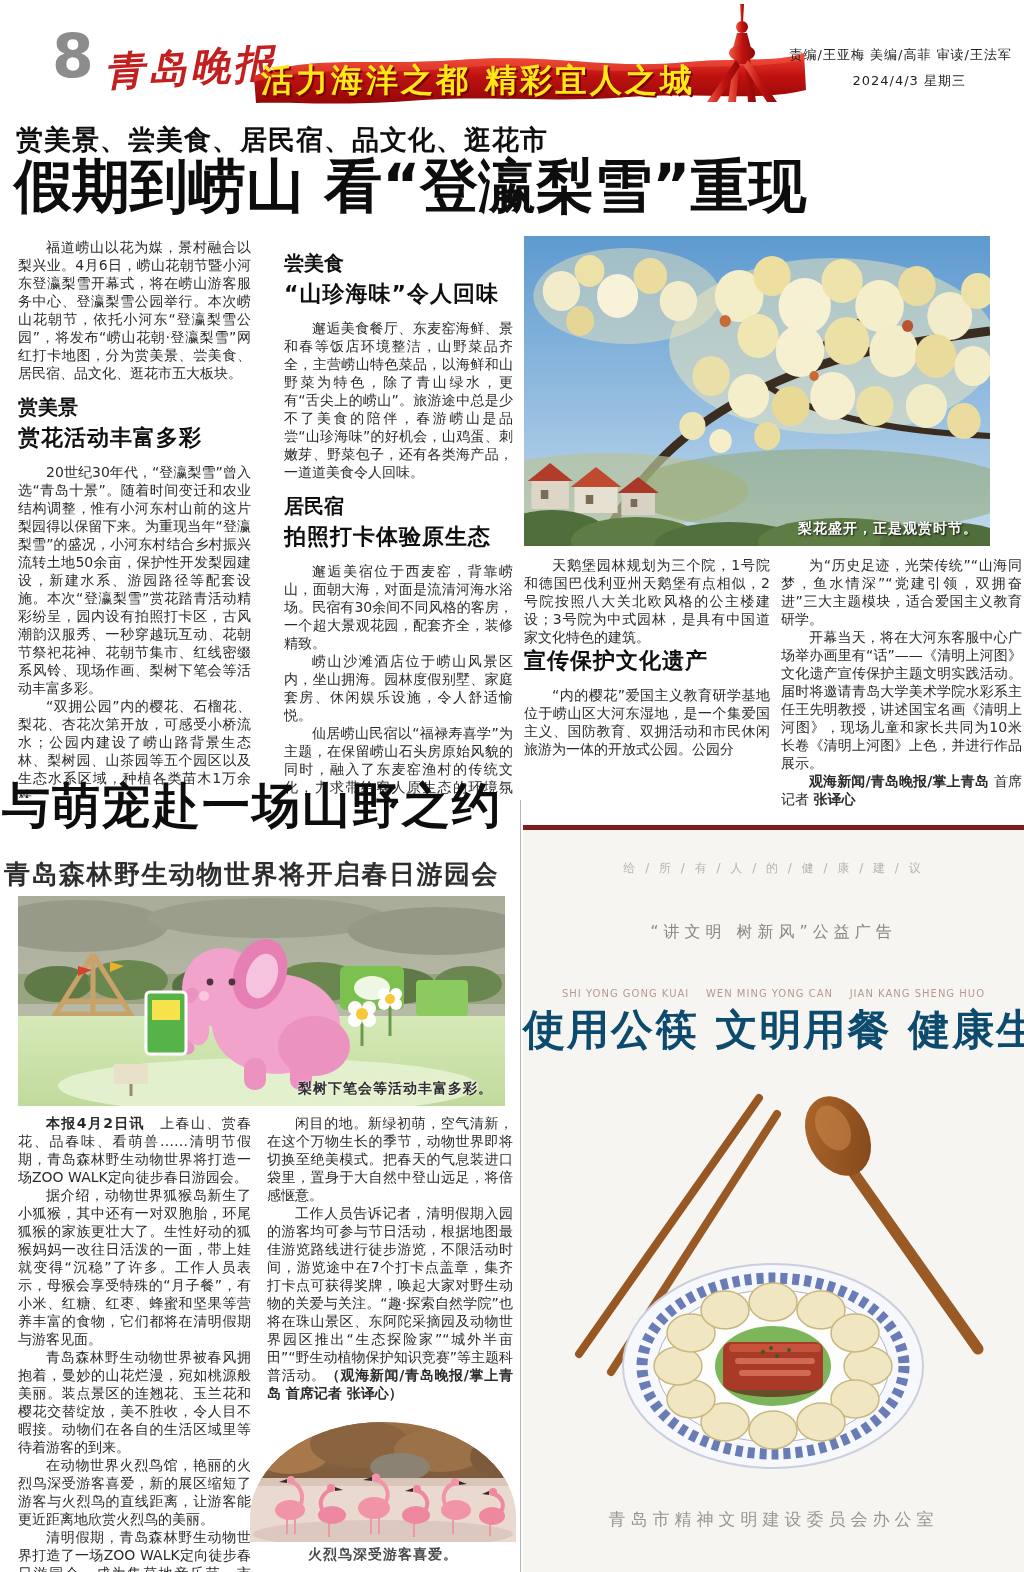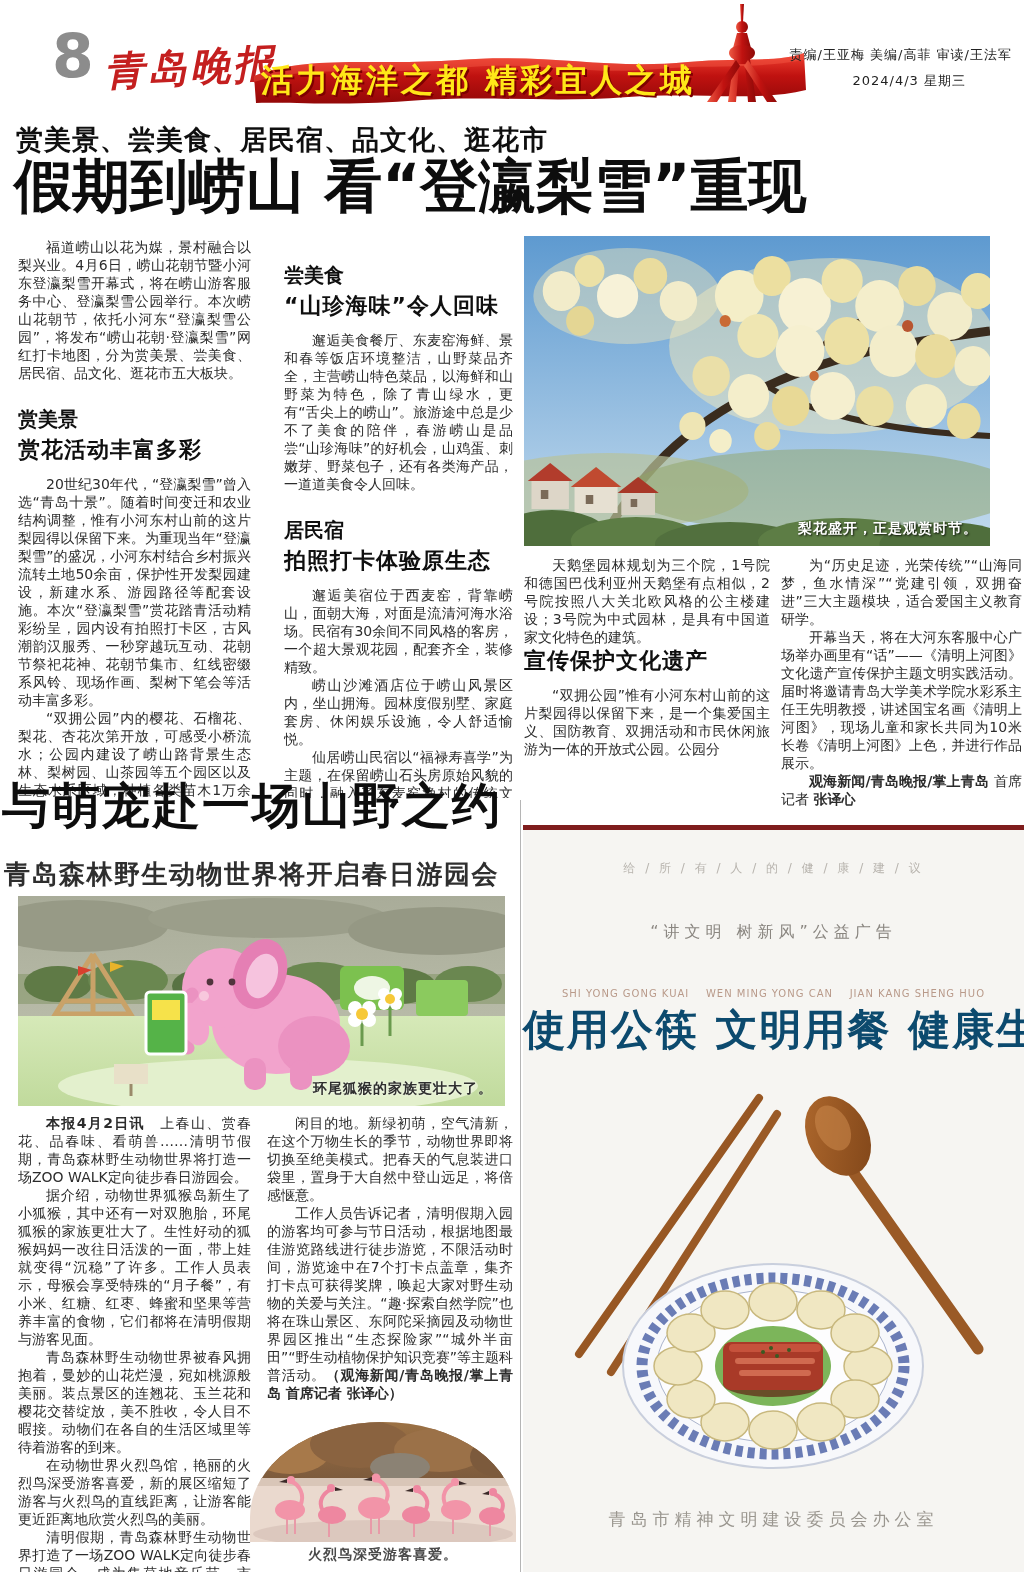--- a/index.html
+++ b/index.html
@@ -15,21 +15,21 @@
   .banner svg{position:absolute;left:0;top:0;width:100%;height:100%}
   .banner-text{position:absolute;left:10px;top:13px;width:440px;text-align:center;font-size:32px;font-weight:900;color:#ffe718;letter-spacing:3px;text-shadow:2px 2px 0 #7d0000;white-space:nowrap}
   .tower{left:686px;top:4px;width:112px;height:100px}
   .editors{right:12px;top:46px;font-size:13px;color:#222;letter-spacing:1px}
   .dateline{right:58px;top:72px;font-size:13px;color:#222;letter-spacing:1px}
 
   
   .kicker{left:16px;top:122px;font-size:27px;font-weight:bold;color:#0f0f0f;letter-spacing:1px;white-space:nowrap}
   .headline1{left:14px;top:148px;font-size:58px;font-weight:800;color:#0d0d0d;white-space:nowrap}
   .bp{font-size:14px;line-height:18px;text-align:justify;text-indent:2em;color:#2b2b2b}
-  .sec-t{font-size:20px;font-weight:bold;color:#0f0f0f;margin:24px 0 2px}
+  .sec-t{font-size:20px;font-weight:bold;color:#0f0f0f;margin:12px 0 2px}
   .sec-s{font-size:22px;font-weight:bold;color:#0f0f0f;margin:0 0 10px;letter-spacing:1px}
   .a1col1{left:18px;top:238px;width:233px;height:560px;overflow:hidden}
   .a1col2{left:284px;top:238px;width:229px;height:560px;overflow:hidden}
   .a1col3{left:524px;top:556px;width:246px;height:246px;overflow:hidden}
   .a1col4{left:781px;top:556px;width:241px;height:250px;overflow:hidden}
   .photo1{left:524px;top:236px;width:466px;height:310px;overflow:hidden}
   .photo1 svg,.photo2 svg,.photo3 svg{display:block;width:100%;height:100%}
   .cap-overlay{position:absolute;right:12px;bottom:8px;font-size:14px;font-weight:bold;color:#fff;letter-spacing:1px;text-shadow:1px 1px 2px rgba(0,0,0,.85)}
 
   
@@ -185,21 +185,21 @@
       <ellipse cx="220" cy="308" rx="80" ry="22" fill="#52703e"></ellipse>
         <ellipse cx="340" cy="306" rx="90" ry="24" fill="#5d7d45"></ellipse>
       <ellipse cx="450" cy="308" rx="70" ry="22" fill="#4f6e3c"></ellipse>
     </svg>
     <div class="cap-overlay">梨花盛开，正是观赏时节。</div>
   </div>
 
   <div class="abs a1col3">
     <p class="bp">天鹅堡园林规划为三个院，1号院和德国巴伐利亚州天鹅堡有点相似，2号院按照八大关北欧风格的公主楼建设；3号院为中式园林，是具有中国道家文化特色的建筑。</p>
     <h2 class="sec-s">宣传保护文化遗产</h2>
-    <p class="bp">“双拥公园”惟有小河东村山前的这片梨园得以保留下来，是一个集爱国主义、国防教育、双拥活动和市民休闲旅游为一体的开放式公园。公园分</p>
+    <p class="bp">“内的樱花”爱国主义教育研学基地位于崂山区大河东湿地，是一个集爱国主义、国防教育、双拥活动和市民休闲旅游为一体的开放式公园。公园分</p>
   </div>
 
   <div class="abs a1col4">
     <p class="bp">为“历史足迹，光荣传统”“山海同梦，鱼水情深”“党建引领，双拥奋进”三大主题模块，适合爱国主义教育研学。</p>
     <p class="bp">开幕当天，将在大河东客服中心广场举办画里有“话”——《清明上河图》文化遗产宣传保护主题文明实践活动。届时将邀请青岛大学美术学院水彩系主任王先明教授，讲述国宝名画《清明上河图》，现场儿童和家长共同为10米长卷《清明上河图》上色，并进行作品展示。</p>
     <p class="bp"><b>观海新闻/青岛晚报/掌上青岛 </b><span>首席记者 </span><b>张译心</b></p>
   </div>
 
   <h1 class="abs headline2">与萌宠赴一场山野之约</h1>
   <h2 class="abs subhead2">青岛森林野生动物世界将开启春日游园会</h2>
@@ -267,21 +267,21 @@
         <line x1="372" y1="140" x2="372" y2="106" stroke="#6a9a4e" stroke-width="3"></line>
         <circle cx="366" cy="98" r="6" fill="#fff"></circle>
           <circle cx="378" cy="98" r="6" fill="#fff"></circle>
           <circle cx="366" cy="108" r="6" fill="#fff"></circle>
           <circle cx="378" cy="108" r="6" fill="#fff"></circle>
           <circle cx="372" cy="103" r="5" fill="#f6c838"></circle>
       </g>
       <rect x="96" y="168" width="34" height="20" fill="#e8e0c8"></rect>
         <line x1="113" y1="188" x2="113" y2="200" stroke="#9a8a6a" stroke-width="3"></line>
     </svg>
-    <div class="cap-overlay cap2">环尾狐猴的家族更壮大了。</div>
+    <div class="cap-overlay cap2">梨树下笔会等活动丰富多彩。</div>
   </div>
 
   <div class="abs a2col1">
     <p class="bp"><b class="lead-label">本报4月2日讯　</b><span>上春山、赏春花、品春味、看萌兽……清明节假期，青岛森林野生动物世界将打造一场ZOO WALK定向徒步春日游园会。</span></p>
     <p class="bp">据介绍，动物世界狐猴岛新生了小狐猴，其中还有一对双胞胎，环尾狐猴的家族更壮大了。生性好动的狐猴妈妈一改往日活泼的一面，带上娃就变得“沉稳”了许多。工作人员表示，母猴会享受特殊的“月子餐”，有小米、红糖、红枣、蜂蜜和坚果等营养丰富的食物，它们都将在清明假期与游客见面。</p>
     <p class="bp">青岛森林野生动物世界被春风拥抱着，曼妙的山花烂漫，宛如桃源般美丽。装点景区的连翘花、玉兰花和樱花交替绽放，美不胜收，令人目不暇接。动物们在各自的生活区域里等待着游客的到来。</p>
     <p class="bp">在动物世界火烈鸟馆，艳丽的火烈鸟深受游客喜爱，新的展区缩短了游客与火烈鸟的直线距离，让游客能更近距离地欣赏火烈鸟的美丽。</p>
     <p class="bp">清明假期，青岛森林野生动物世界打造了一场ZOO WALK定向徒步春日游园会，成为集草地音乐节、市集、科普、露营、萌兽互动等活动为一体的休</p>
   </div>
 

